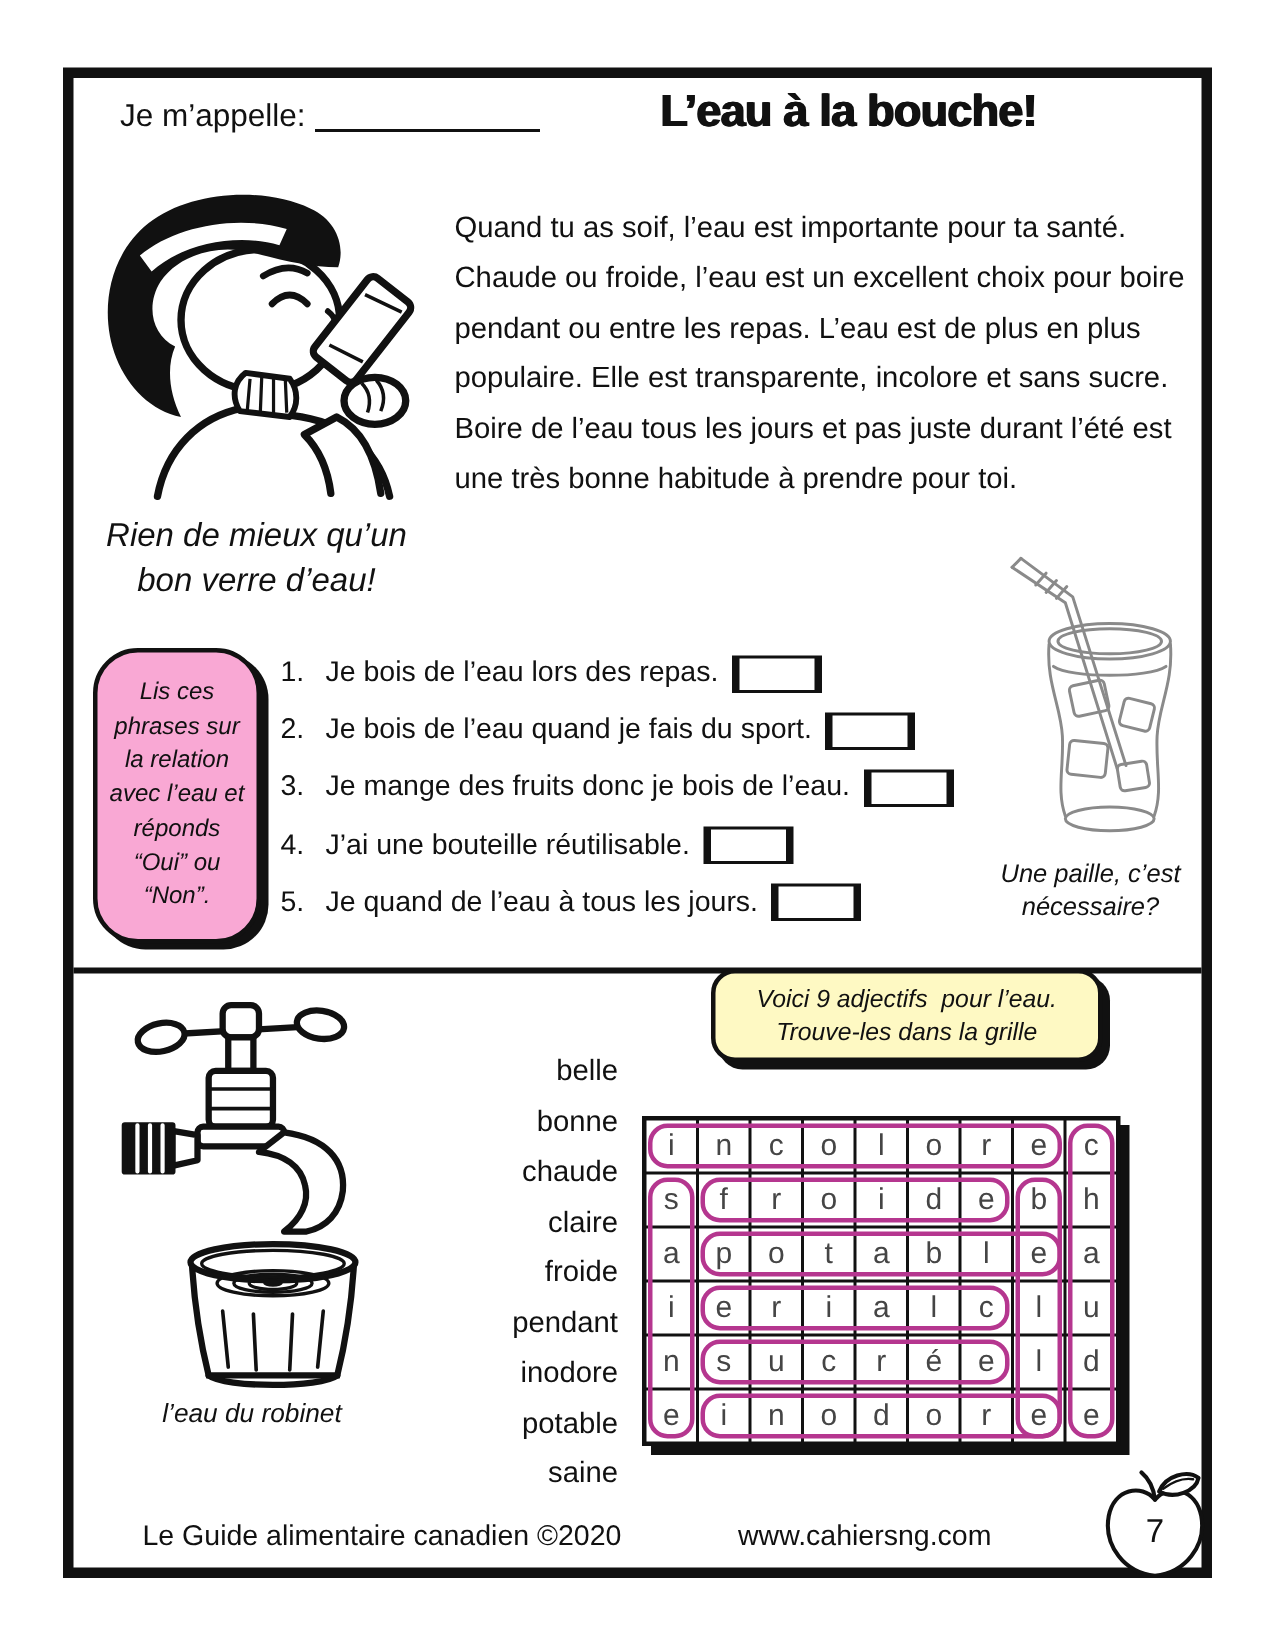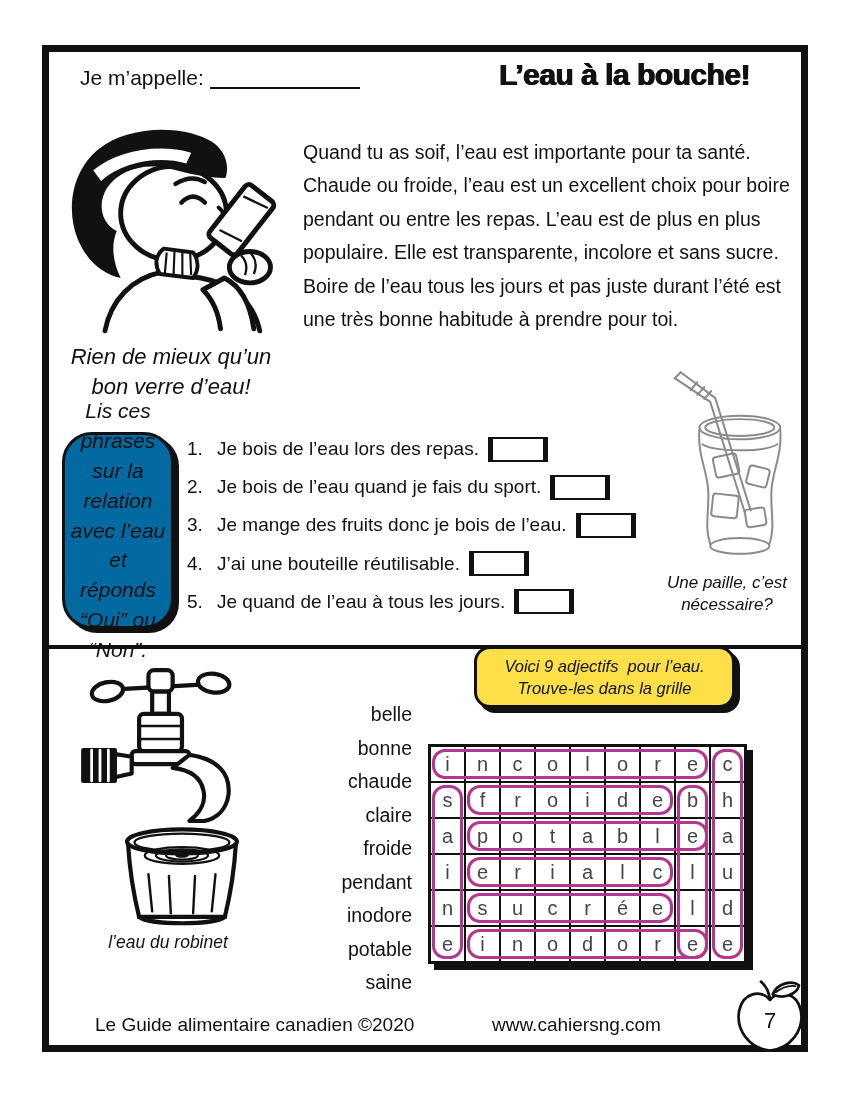--- a/index.html
+++ b/index.html
@@ -11,36 +11,36 @@
   }
   .frame {
     position:absolute; left:42px; top:45px; width:766px; height:1007px;
     border:7px solid #111;
   }
   .divider { position:absolute; left:49px; top:645px; width:752px; height:4px; background:#111; }
 
   .name-row { position:absolute; left:80px; top:66px; font-size:21px; }
   .name-line { display:inline-block; width:150px; border-bottom:2.5px solid #111; height:22px; vertical-align:-4px; margin-left:6px; }
   .title {
-    position:absolute; left:440px; top:58px; width:310px; text-align:right;
+    position:absolute; left:440px; top:58px; width:310px; text-align:left;
     font-size:30px; font-weight:bold; letter-spacing:-0.5px;
     text-shadow:0.8px 0 0 #111, -0.4px 0 0 #111;
   }
 
   .paragraph { position:absolute; left:303px; top:136px; width:510px; font-size:19.5px; line-height:33.4px; }
 
   .girl-illo { position:absolute; left:58px; top:126px; width:235px; height:208px; }
   .girl-caption { position:absolute; left:58px; top:342px; width:226px; text-align:center; font-style:italic; font-size:22px; line-height:1.35; }
 
   .bubble {
     position:absolute; left:62px; top:432px; width:112px; height:197px;
-    border:3px solid #111; border-radius:30px; background:#0369a1;
+    border:3px solid #111; border-radius:30px; background:#f9a8d4;
     box-shadow:5px 4px 0 #111;
     display:flex; align-items:center; justify-content:center;
-    font-style:italic; font-size:21px; line-height:1.42; text-align:center;
+    font-style:italic; font-size:16px; line-height:1.42; text-align:center;
     padding:10px 5px;
   }
 
   .questions { position:absolute; left:187px; top:430px; width:500px; }
   .q-row { display:flex; align-items:center; height:38.2px; font-size:19px; white-space:nowrap; }
   .q-num { width:30px; }
   .answer-box {
     width:60px; height:25px; margin-left:9px; flex:0 0 auto;
     border:2.5px solid #111; border-left-width:5px; border-right-width:5px;
     background:#fff;
@@ -50,21 +50,21 @@
   .soda-caption { position:absolute; left:630px; top:572px; width:194px; text-align:center; font-style:italic; font-size:17px; line-height:1.3; }
 
   .faucet-illo { position:absolute; left:62px; top:658px; width:212px; height:272px; }
   .faucet-caption { position:absolute; left:62px; top:932px; width:212px; text-align:center; font-style:italic; font-size:17.5px; }
 
   .word-list { position:absolute; left:272px; top:698px; width:140px; text-align:right; font-size:19.5px; }
   .word-item { height:33.5px; line-height:33.5px; }
 
   .hint-box {
     position:absolute; left:474px; top:646px; width:261px; height:62px; z-index:3;
-    border:3px solid #111; border-radius:16px; background:#fde047;
+    border:3px solid #111; border-radius:16px; background:#fef9c3;
     box-shadow:5px 5px 0 #111;
     display:flex; flex-direction:column; align-items:center; justify-content:center;
     font-style:italic; font-size:16.5px; line-height:1.35; text-align:center; white-space:pre;
   }
 
   .grid-wrap {
     position:absolute; left:428px; top:744px; z-index:2;
     background:#111; padding:3px;
     box-shadow:6px 6px 0 #111;
   }

